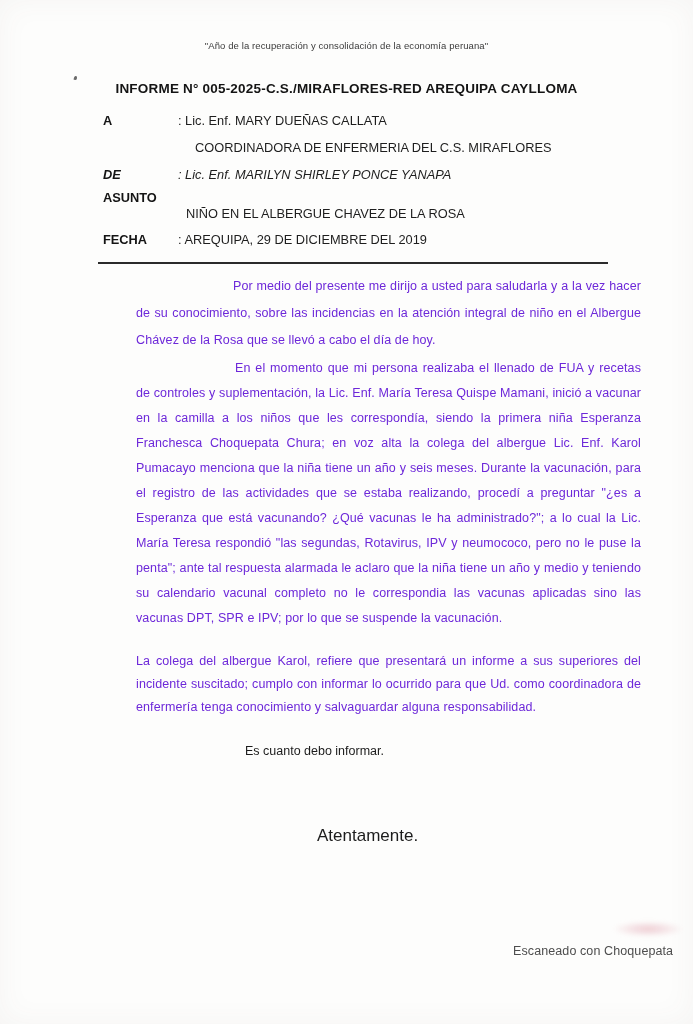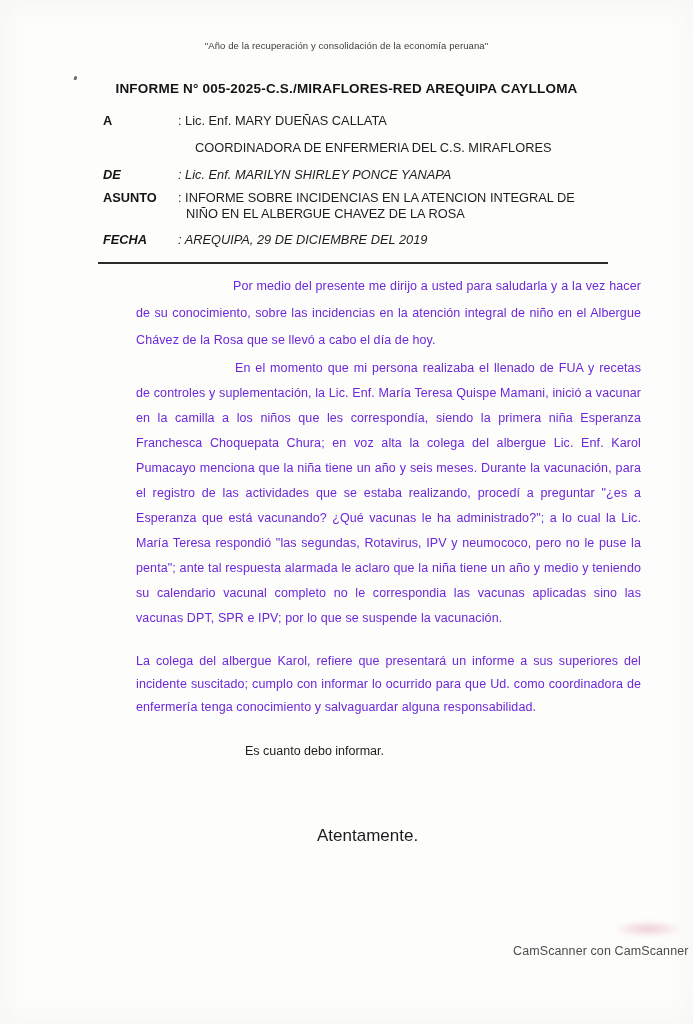--- a/index.html
+++ b/index.html
@@ -49,21 +49,21 @@
   .meta-row .value-wrap {
     display: block;
     margin-left: 75px;
     width: 424px;
   }
   .row-a { top: 107px; }
   .row-a .value2 { padding-left: 17px; }
   .row-de { top: 161px; font-style: italic; }
   .row-asunto { top: 190px; line-height: 16px; }
   .row-asunto .value2 { padding-left: 8px; }
-  .row-fecha { top: 226px; font-style: italic; }
+  .row-fecha { top: 226px; }
   .rule {
     position: absolute;
     top: 262px; left: 98px;
     width: 510px; height: 2px;
     background: #2b2b2b;
   }
   .body-p {
     position: absolute;
     left: 120px;
     width: 505px;
@@ -131,21 +131,21 @@
   </div>
 
   <div class="meta-row row-de">
     <span class="label">DE</span>
     <span class="value-wrap">: Lic. Enf. MARILYN SHIRLEY PONCE YANAPA</span>
   </div>
 
   <div class="meta-row row-asunto">
     <span class="label">ASUNTO</span>
     <span class="value-wrap">
-      <span class="value1">: INFORME SOBRE INCIDENCIAS EN LA ATENCION INTEGRAL DE</span><br>
+      <br>
       <span class="value2">NIÑO EN EL ALBERGUE CHAVEZ DE LA ROSA</span>
     </span>
   </div>
 
   <div class="meta-row row-fecha">
     <span class="label">FECHA</span>
     <span class="value-wrap">: AREQUIPA, 29 DE DICIEMBRE DEL 2019</span>
   </div>
 
   <div class="rule"></div>
@@ -155,15 +155,15 @@
   <p class="body-p p2">En el momento que mi persona realizaba el llenado de FUA y recetas de controles y suplementación, la Lic. Enf. María Teresa Quispe Mamani, inició a vacunar en la camilla a los niños que les correspondía, siendo la primera niña Esperanza Franchesca Choquepata Chura; en voz alta la colega del albergue Lic. Enf. Karol Pumacayo menciona que la niña tiene un año y seis meses. Durante la vacunación, para el registro de las actividades que se estaba realizando, procedí a preguntar "¿es a Esperanza que está vacunando? ¿Qué vacunas le ha administrado?"; a lo cual la Lic. María Teresa respondió "las segundas, Rotavirus, IPV y neumococo, pero no le puse la penta"; ante tal respuesta alarmada le aclaro que la niña tiene un año y medio y teniendo su calendario vacunal completo no le correspondia las vacunas aplicadas sino las vacunas DPT, SPR e IPV; por lo que se suspende la vacunación.</p>
 
   <p class="body-p p3">La colega del albergue Karol, refiere que presentará un informe a sus superiores del incidente suscitado; cumplo con informar lo ocurrido para que Ud. como coordinadora de enfermería tenga conocimiento y salvaguardar alguna responsabilidad.</p>
 
   <div class="closing">Es cuanto debo informar.</div>
 
   <div class="salutation">Atentamente.</div>
 
   <div class="watermark"></div>
 
-  <div class="scanner-credit">CamScanner con CamScanner</div>
+  <div class="scanner-credit">Escaneado con Choquepata</div>
 
 </div>
 
 </body></html>

